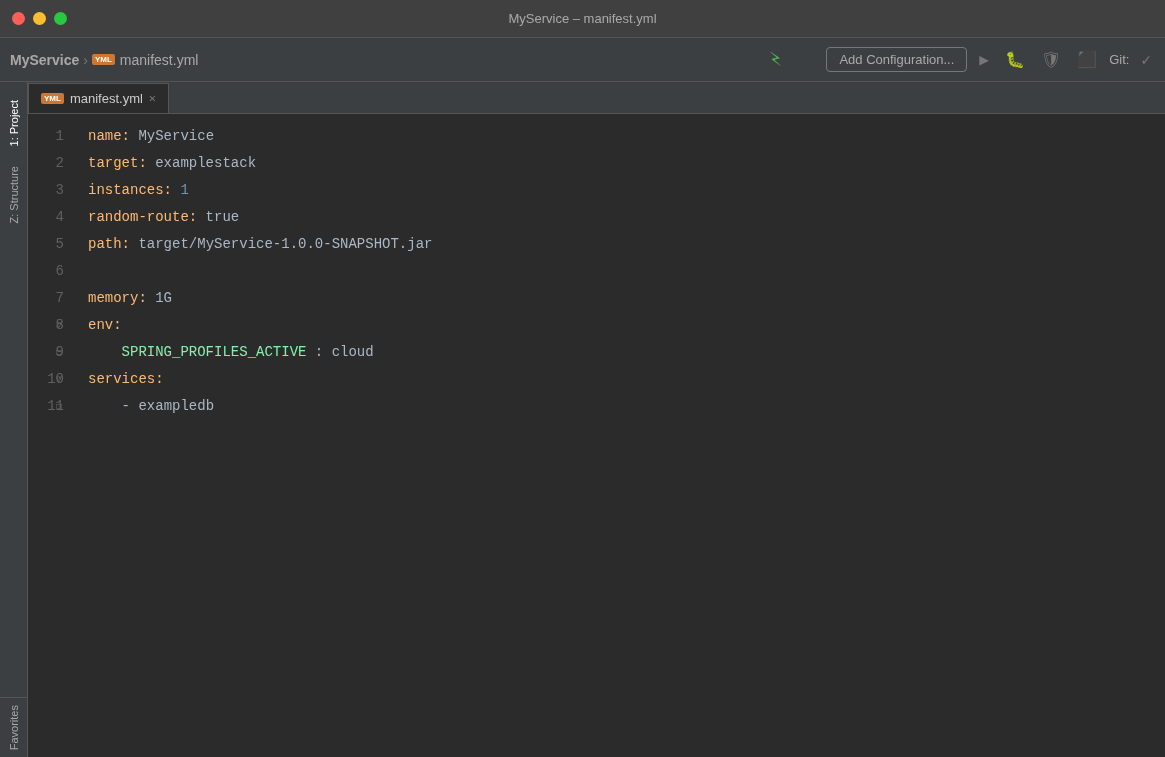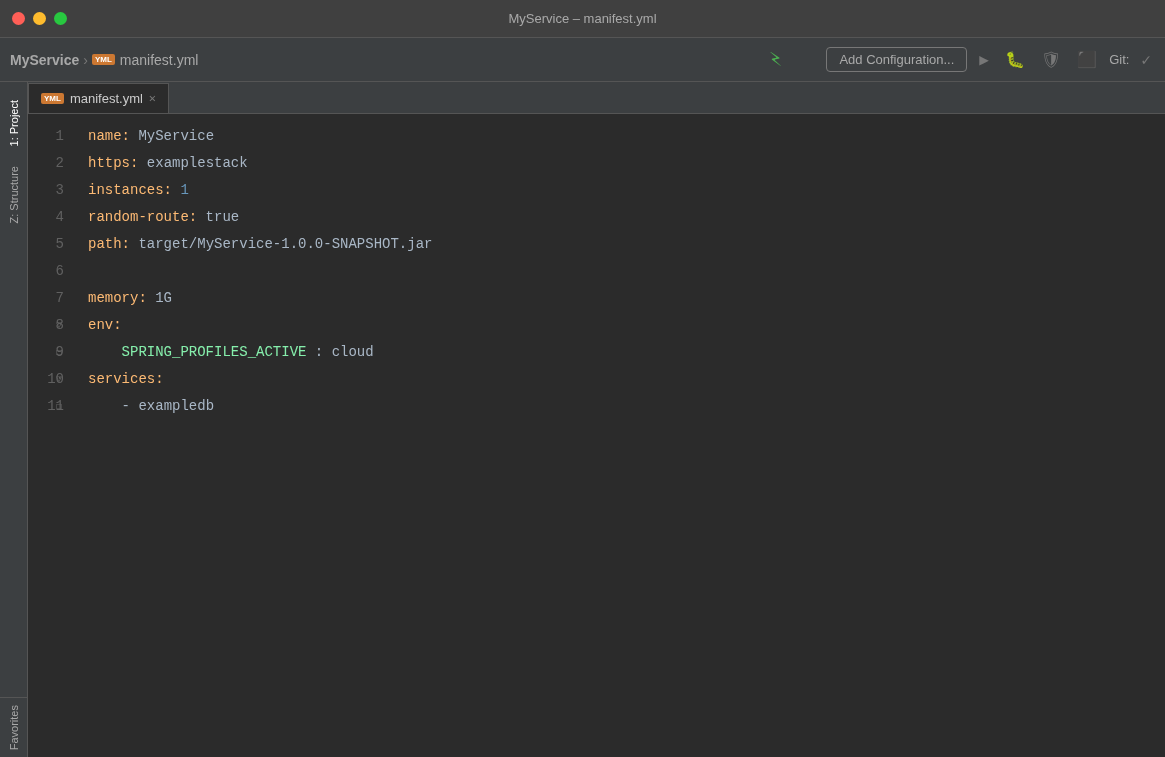--- a/index.html
+++ b/index.html
@@ -377,21 +377,21 @@
 <div class="editor-area">
   <div class="editor-content">
 
     <div class="line">
       <span class="line-number">1</span>
       <span class="line-content"><span class="yaml-key">name:</span><span class="yaml-value"> MyService</span></span>
     </div>
 
     <div class="line">
       <span class="line-number">2</span>
-      <span class="line-content"><span class="yaml-key">https:</span><span class="yaml-value"> examplestack</span></span>
+      <span class="line-content"><span class="yaml-key">target:</span><span class="yaml-value"> examplestack</span></span>
     </div>
 
     <div class="line">
       <span class="line-number">3</span>
       <span class="line-content"><span class="yaml-key">instances:</span><span class="yaml-number"> 1</span></span>
     </div>
 
     <div class="line">
       <span class="line-number">4</span>
       <span class="line-content"><span class="yaml-key">random-route:</span><span class="yaml-value"> true</span></span>

